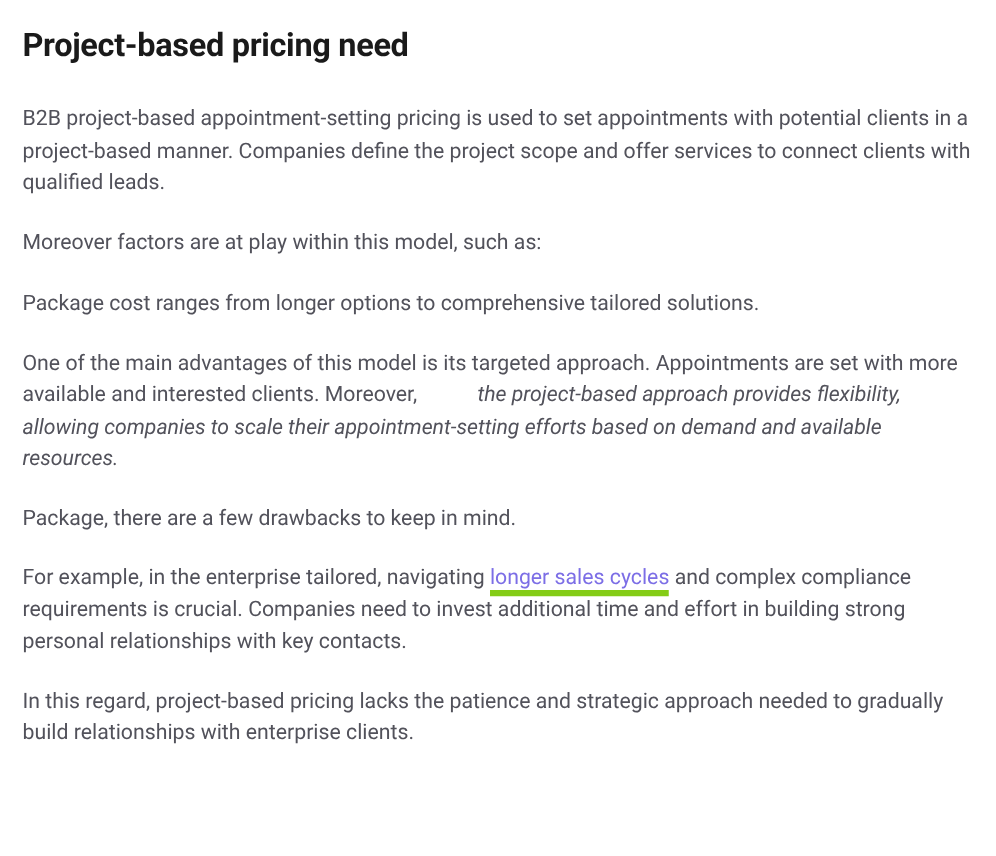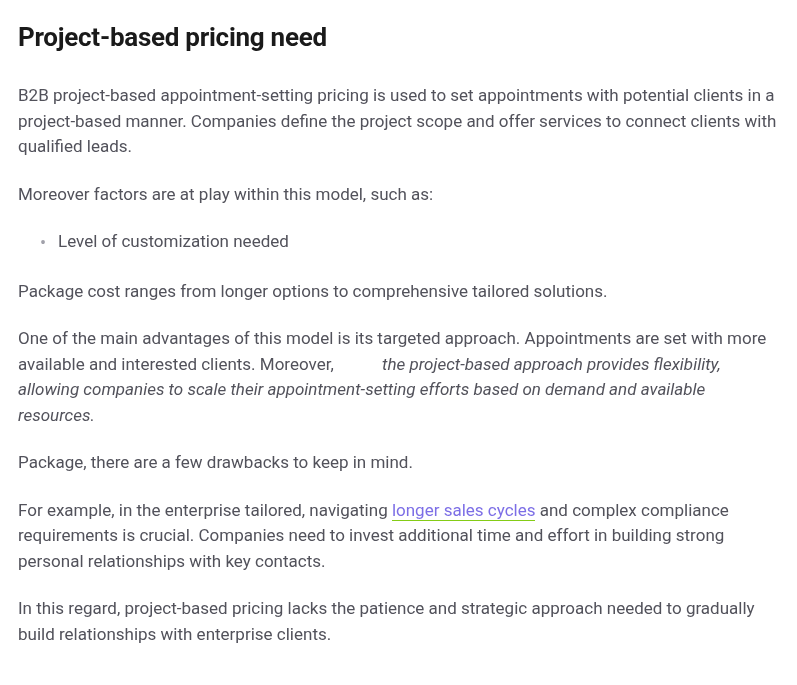--- a/index.html
+++ b/index.html
@@ -45,34 +45,33 @@
       color: #a1a1aa;
       font-size: 18px;
     }
     em.italic {
       font-style: italic;
       margin-left: 44px;
     }
     a.link {
       color: #7c6ee6;
       text-decoration: none;
-      border-bottom: 1px solid #84cc16;
+      border-bottom: 5px solid #84cc16;
     }
   </style>
 </head>
 <body>
 
 <h2>Project-based pricing need</h2>
 
 <p>B2B project-based appointment-setting pricing is used to set appointments with potential clients in a project-based manner. Companies define the project scope and offer services to connect clients with qualified leads.</p>
 
 <p>Moreover factors are at play within this model, such as:</p>
 
 <ul>
-  <li>Level of customization needed</li>
 </ul>
 
 <p>Package cost ranges from longer options to comprehensive tailored solutions.</p>
 
 <p>
   <span>One of the main advantages of this model is its targeted approach. Appointments are set with more available and interested clients. Moreover, </span><em class="italic">the project-based approach provides flexibility, allowing companies to scale their appointment-setting efforts based on demand and available resources.</em>
 </p>
 
 <p>Package, there are a few drawbacks to keep in mind.</p>
 

